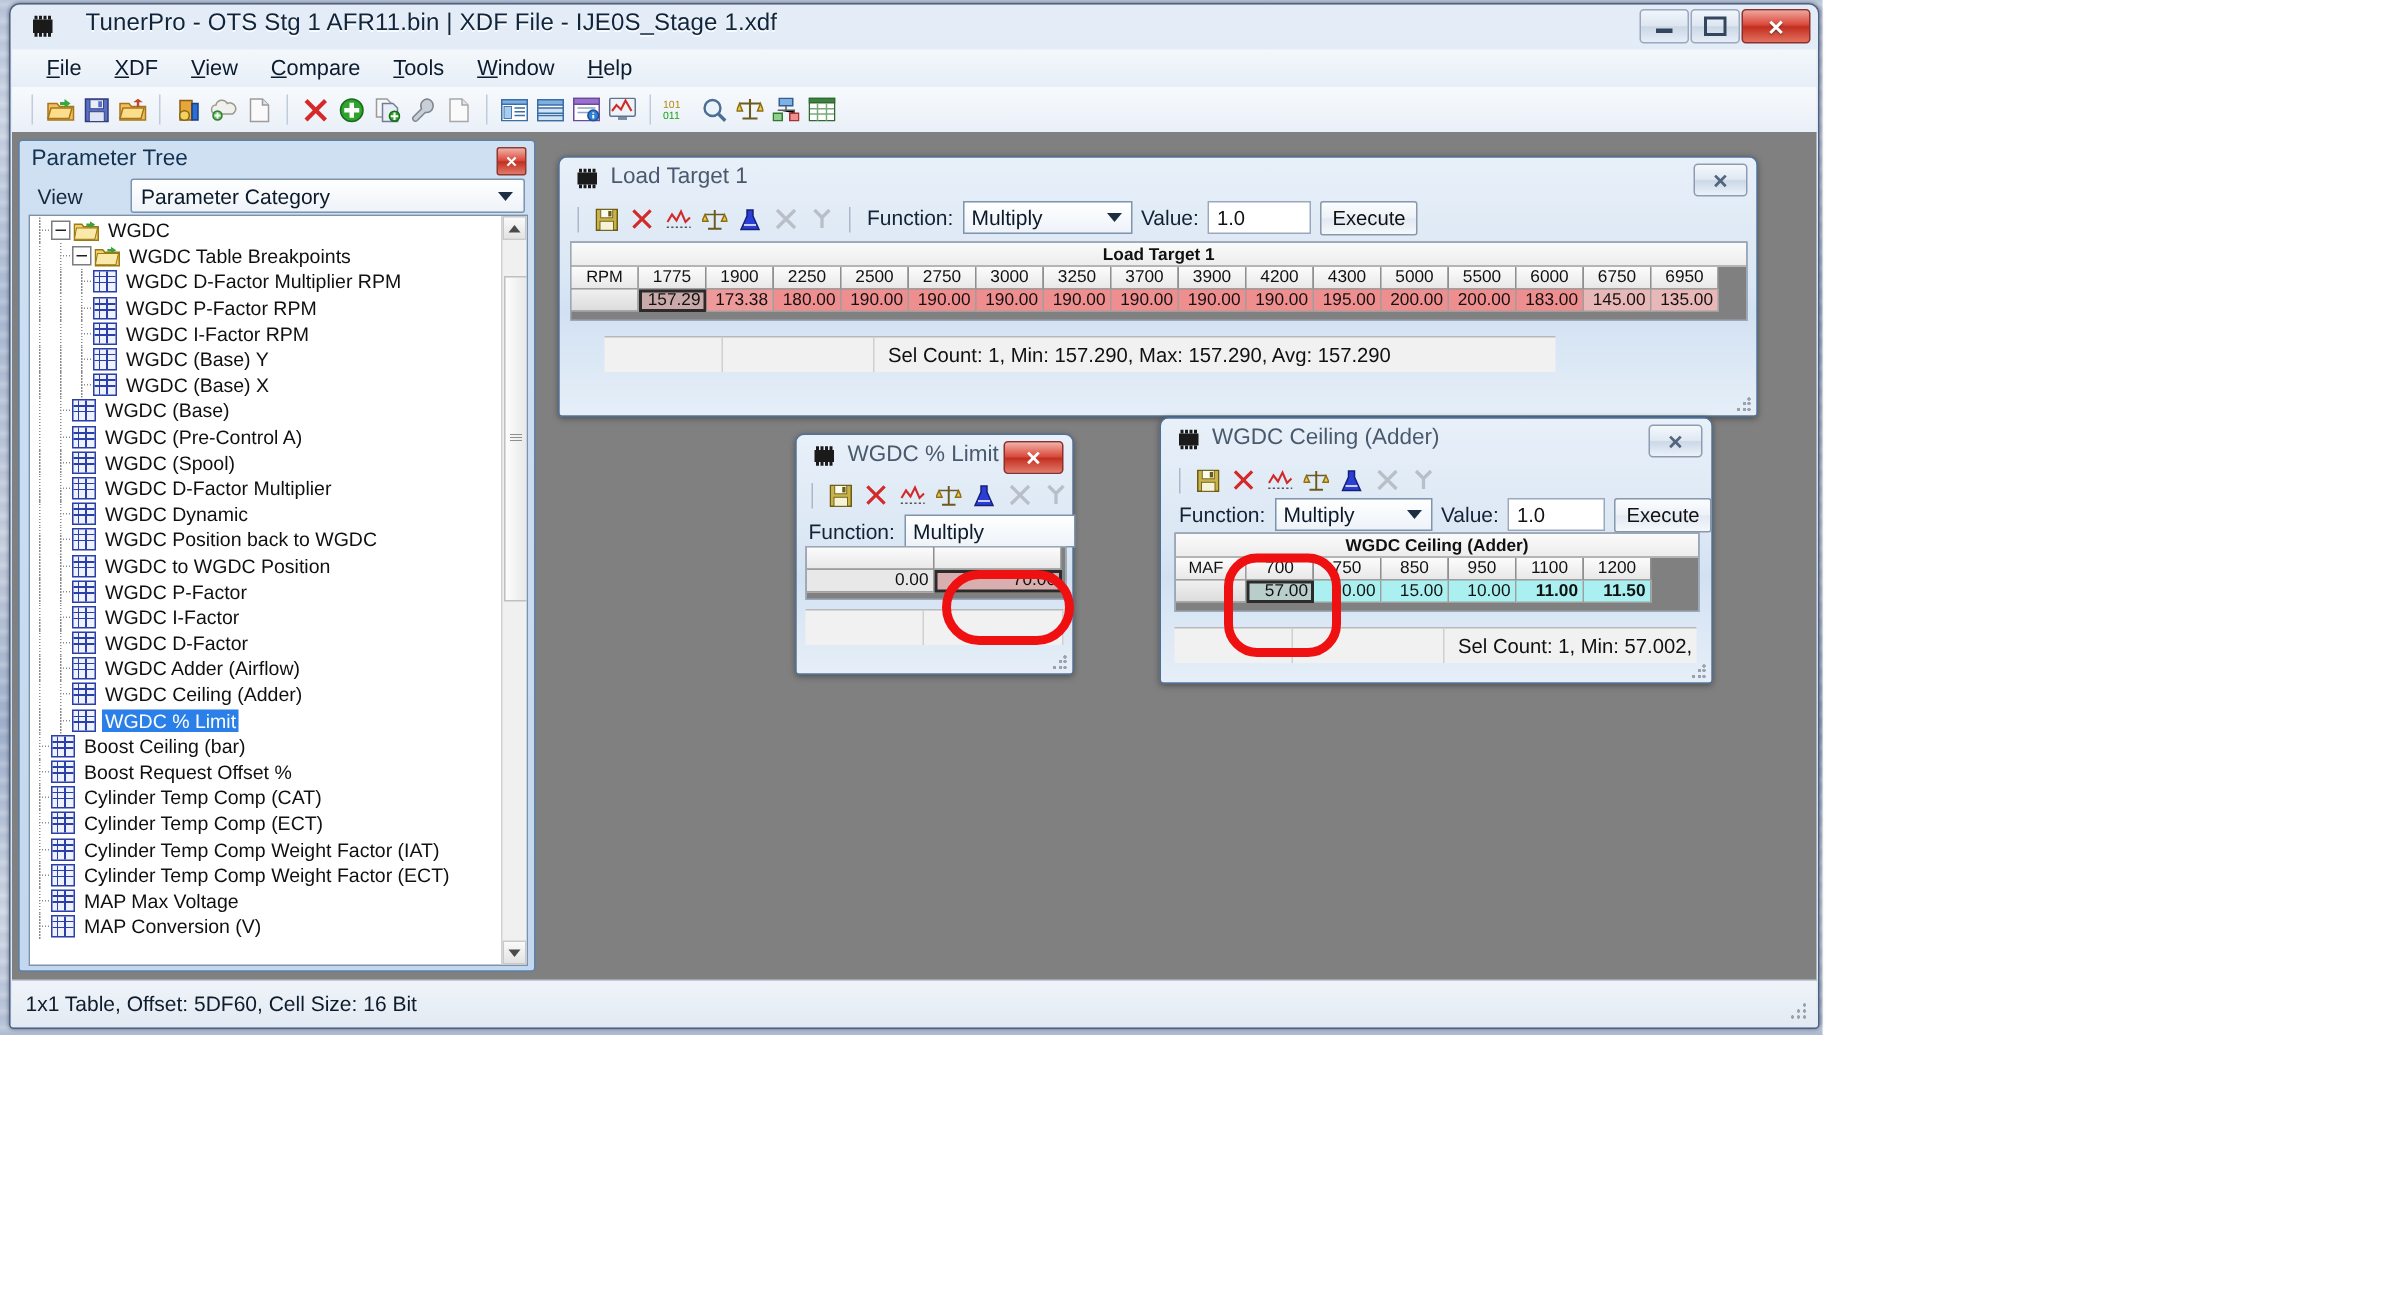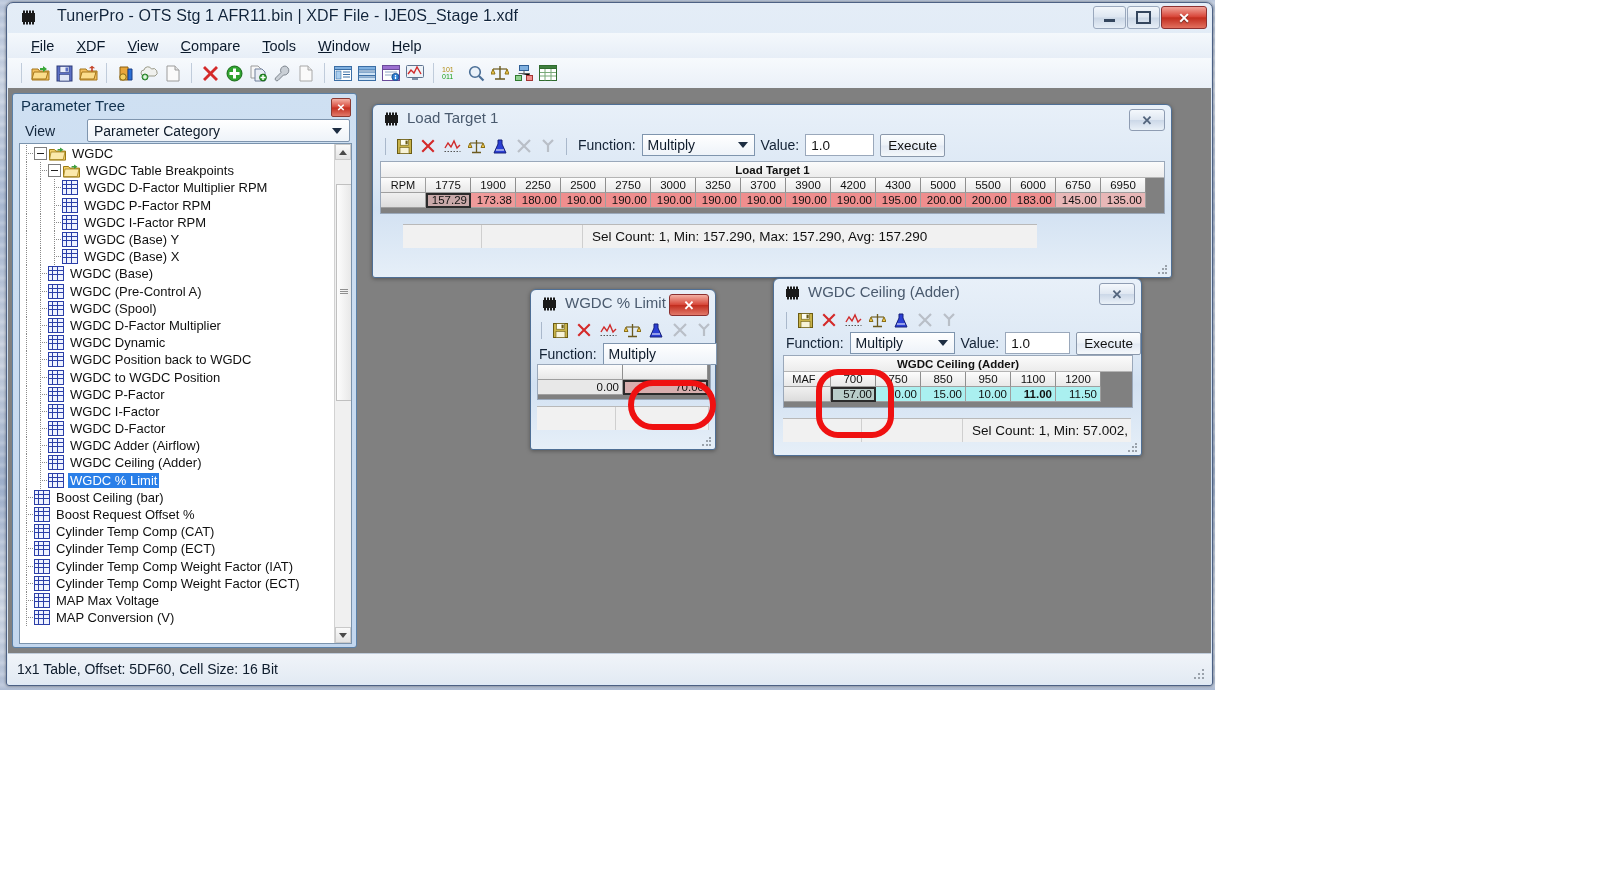--- a/index.html
+++ b/index.html
@@ -882,21 +882,21 @@
               <div class="gc hdr" style="width: 45px;">1100</div>
               <div class="gc hdr" style="width: 45px;">1200</div>
             </div>
           <div class="grow" id="ce-vals">
               <div class="gc rowh" style="width: 47px;"></div>
               <div class="gc gsel" style="width: 45px; background: rgb(185, 205, 201);">57.00</div>
               <div class="gc" style="width: 45px; background: rgb(170, 240, 240);">20.00</div>
               <div class="gc" style="width: 45px; background: rgb(170, 240, 240);">15.00</div>
               <div class="gc" style="width: 45px; background: rgb(170, 240, 240);">10.00</div>
               <div class="gc" style="width: 45px; background: rgb(170, 240, 240); font-weight: bold;">11.00</div>
-              <div class="gc" style="width: 45px; background: rgb(170, 240, 240);">11.50</div>
+              <div class="gc" style="width: 45px; background: rgb(170, 240, 240); font-weight: bold;">11.50</div>
             </div>
         </div>
 
         <div class="statrow" style="position:absolute;left:9px;top:139px;width:348px;">
           <div class="c1"></div>
           <div class="c2"></div>
           <div class="c3">Sel Count: 1, Min: 57.002, Mà</div>
         </div>
         <div class="grip-br"></div>
       </div>

